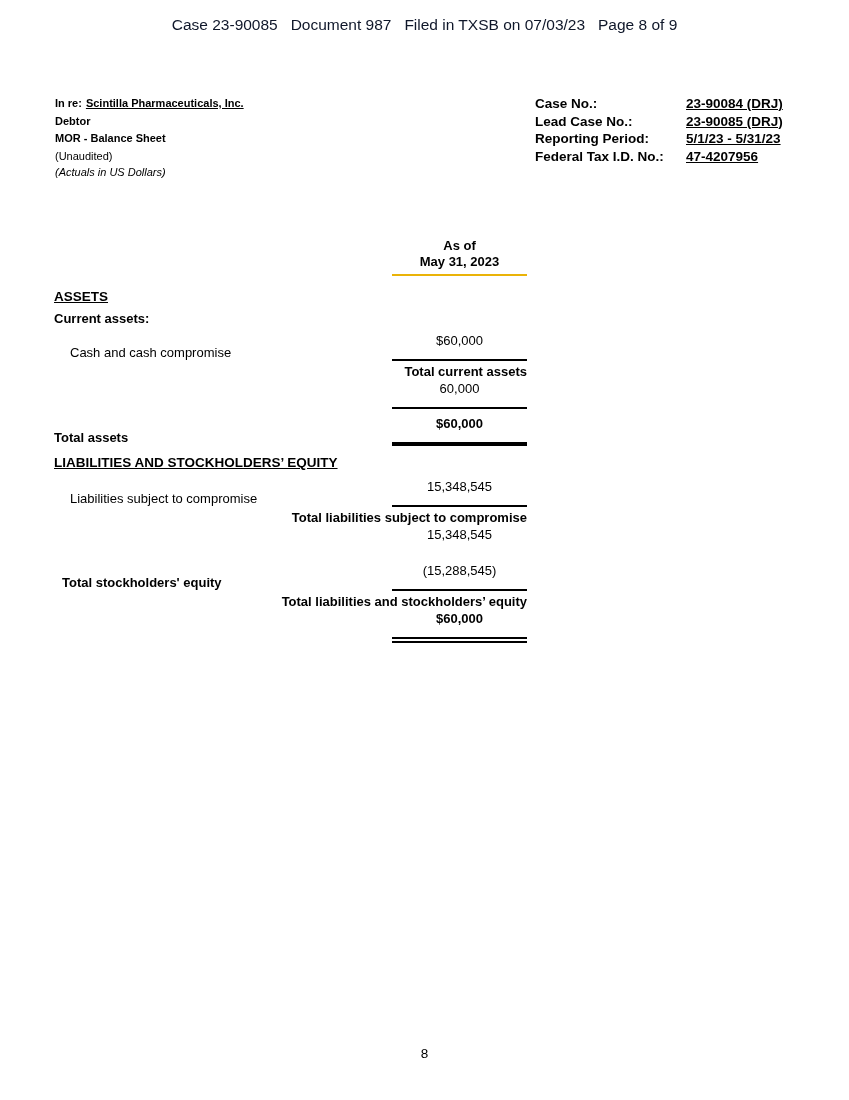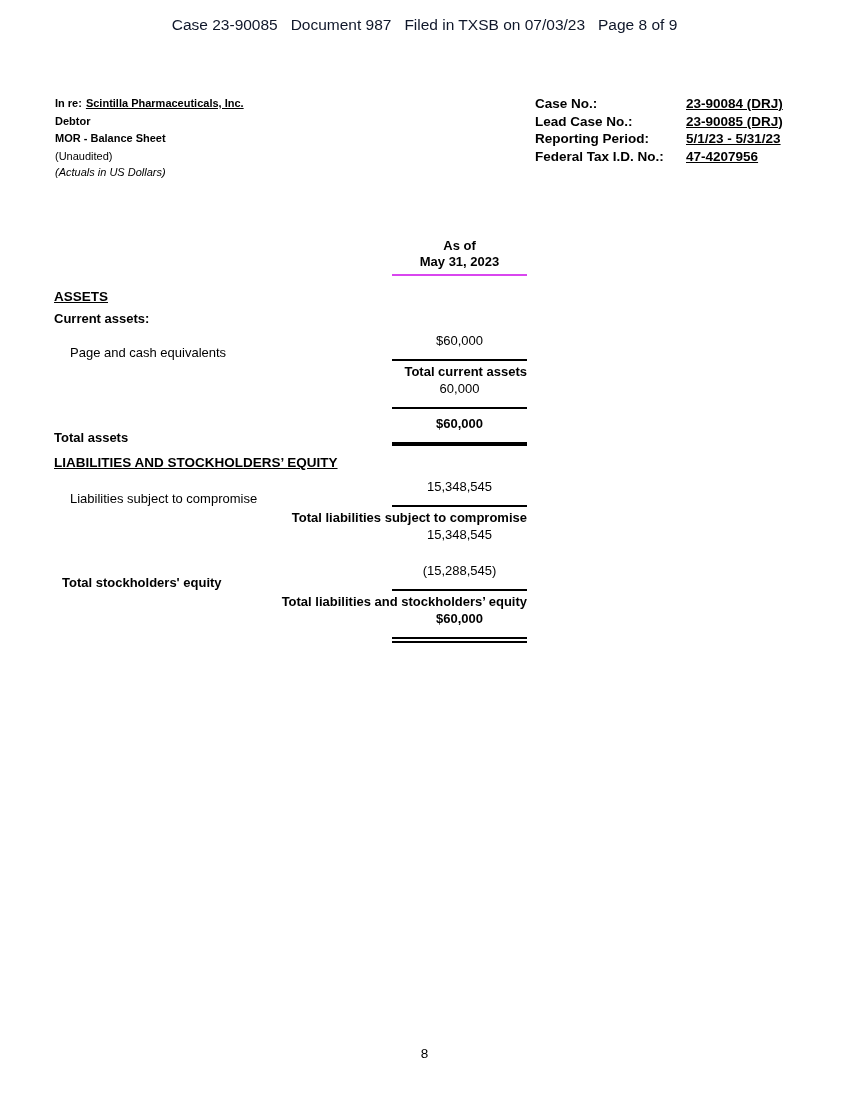--- a/index.html
+++ b/index.html
@@ -41,21 +41,21 @@
 
   
   .sheet {
     position:absolute; top:238px; left:54px;
     width:473px; font-size:13px;
   }
   .col-head {
     width:135px; margin-left:338px;
     text-align:center; font-weight:bold;
     line-height:16px; padding-bottom:4px;
-    border-bottom:2px solid #d946ef;
+    border-bottom:2px solid #eab308;
   }
   .section-title {
     font-weight:bold; text-decoration:underline;
     font-size:13.5px; line-height:17px; margin-top:12px;
   }
   .subhead { font-weight:bold; line-height:17px; margin-top:5px; }
 
   .bs-row { display:flex; align-items:flex-end; margin-top:4px; }
   .bs-label { flex:1; line-height:17px; }
   .bs-value { width:135px; text-align:center; line-height:17px; padding-bottom:10px; }
@@ -118,21 +118,21 @@
 
   <div class="col-head">
     <div>As of</div>
     <div>May 31, 2023</div>
   </div>
 
   <div class="section-title">ASSETS</div>
   <div class="subhead">Current assets:</div>
 
   <div class="bs-row u1 mt5">
-    <span class="bs-label ind1">Page and cash equivalents</span>
+    <span class="bs-label ind1">Cash and cash compromise</span>
     <span class="bs-value">$60,000</span>
   </div>
 
   <div class="bs-row u1 mt2">
     <span class="bs-label ind2 bold">Total current assets</span>
     <span class="bs-value">60,000</span>
   </div>
 
   <div class="bs-row thick mt6">
     <span class="bs-label bold">Total assets</span>

